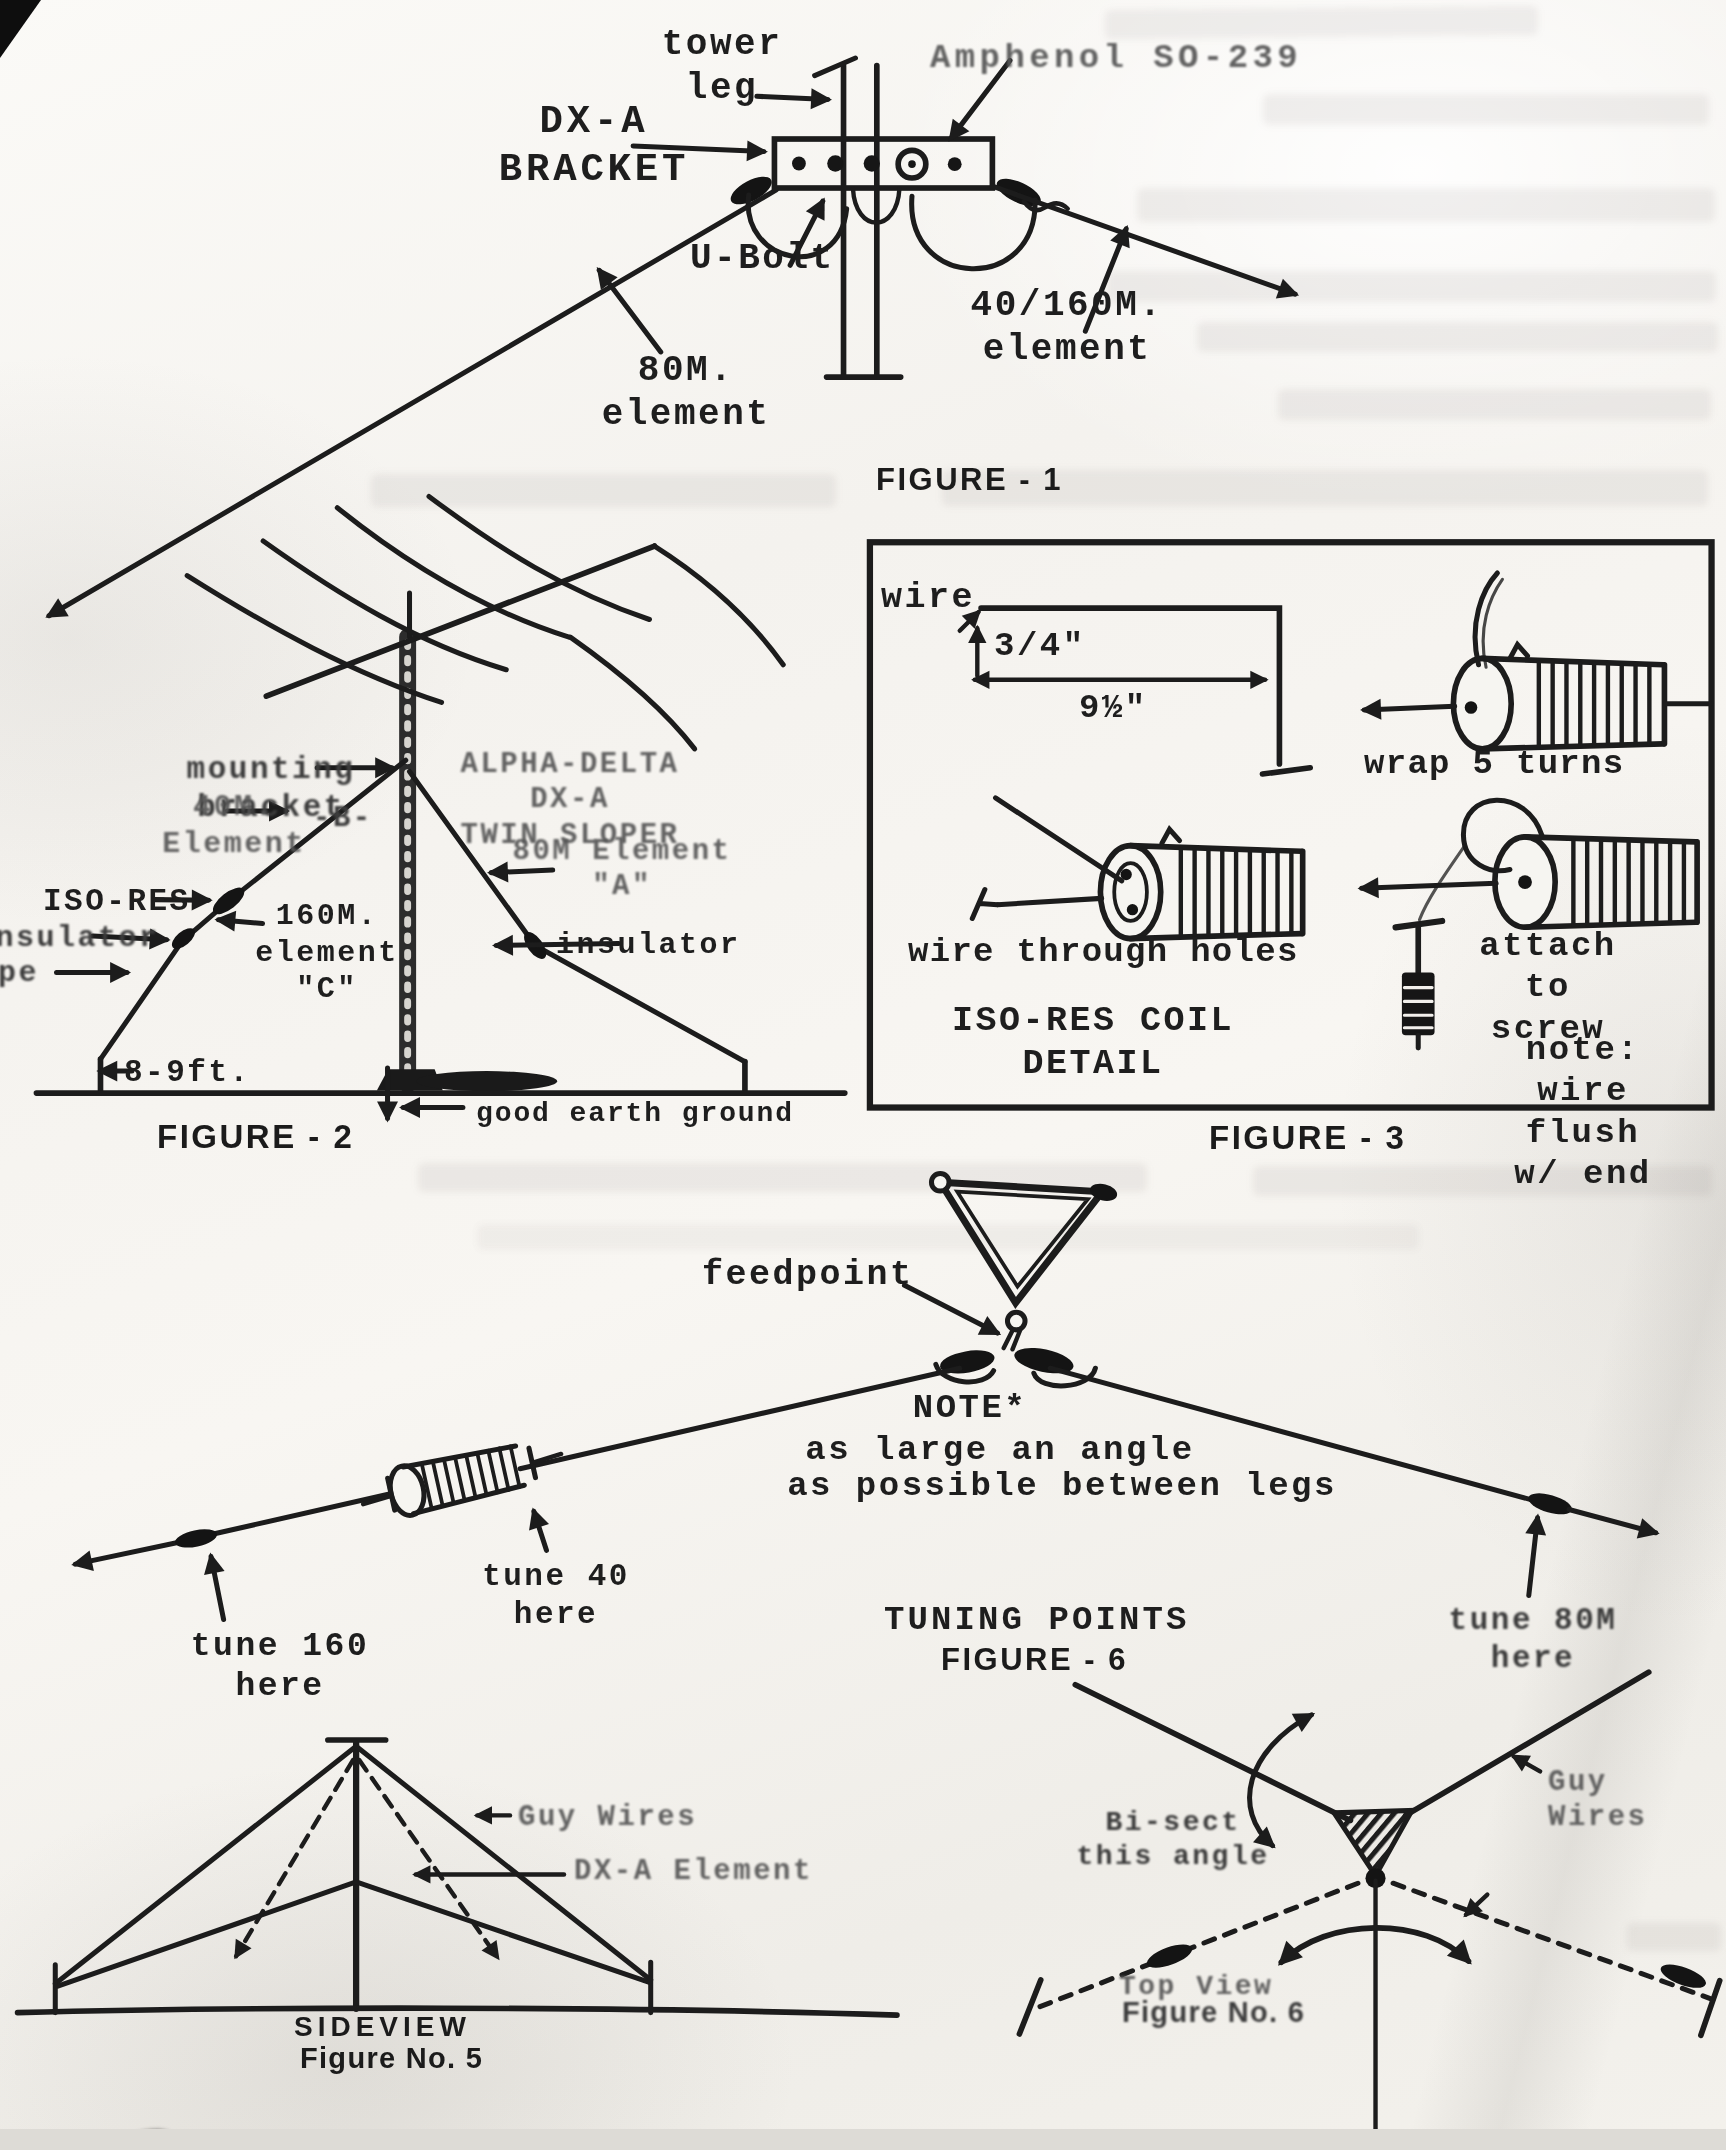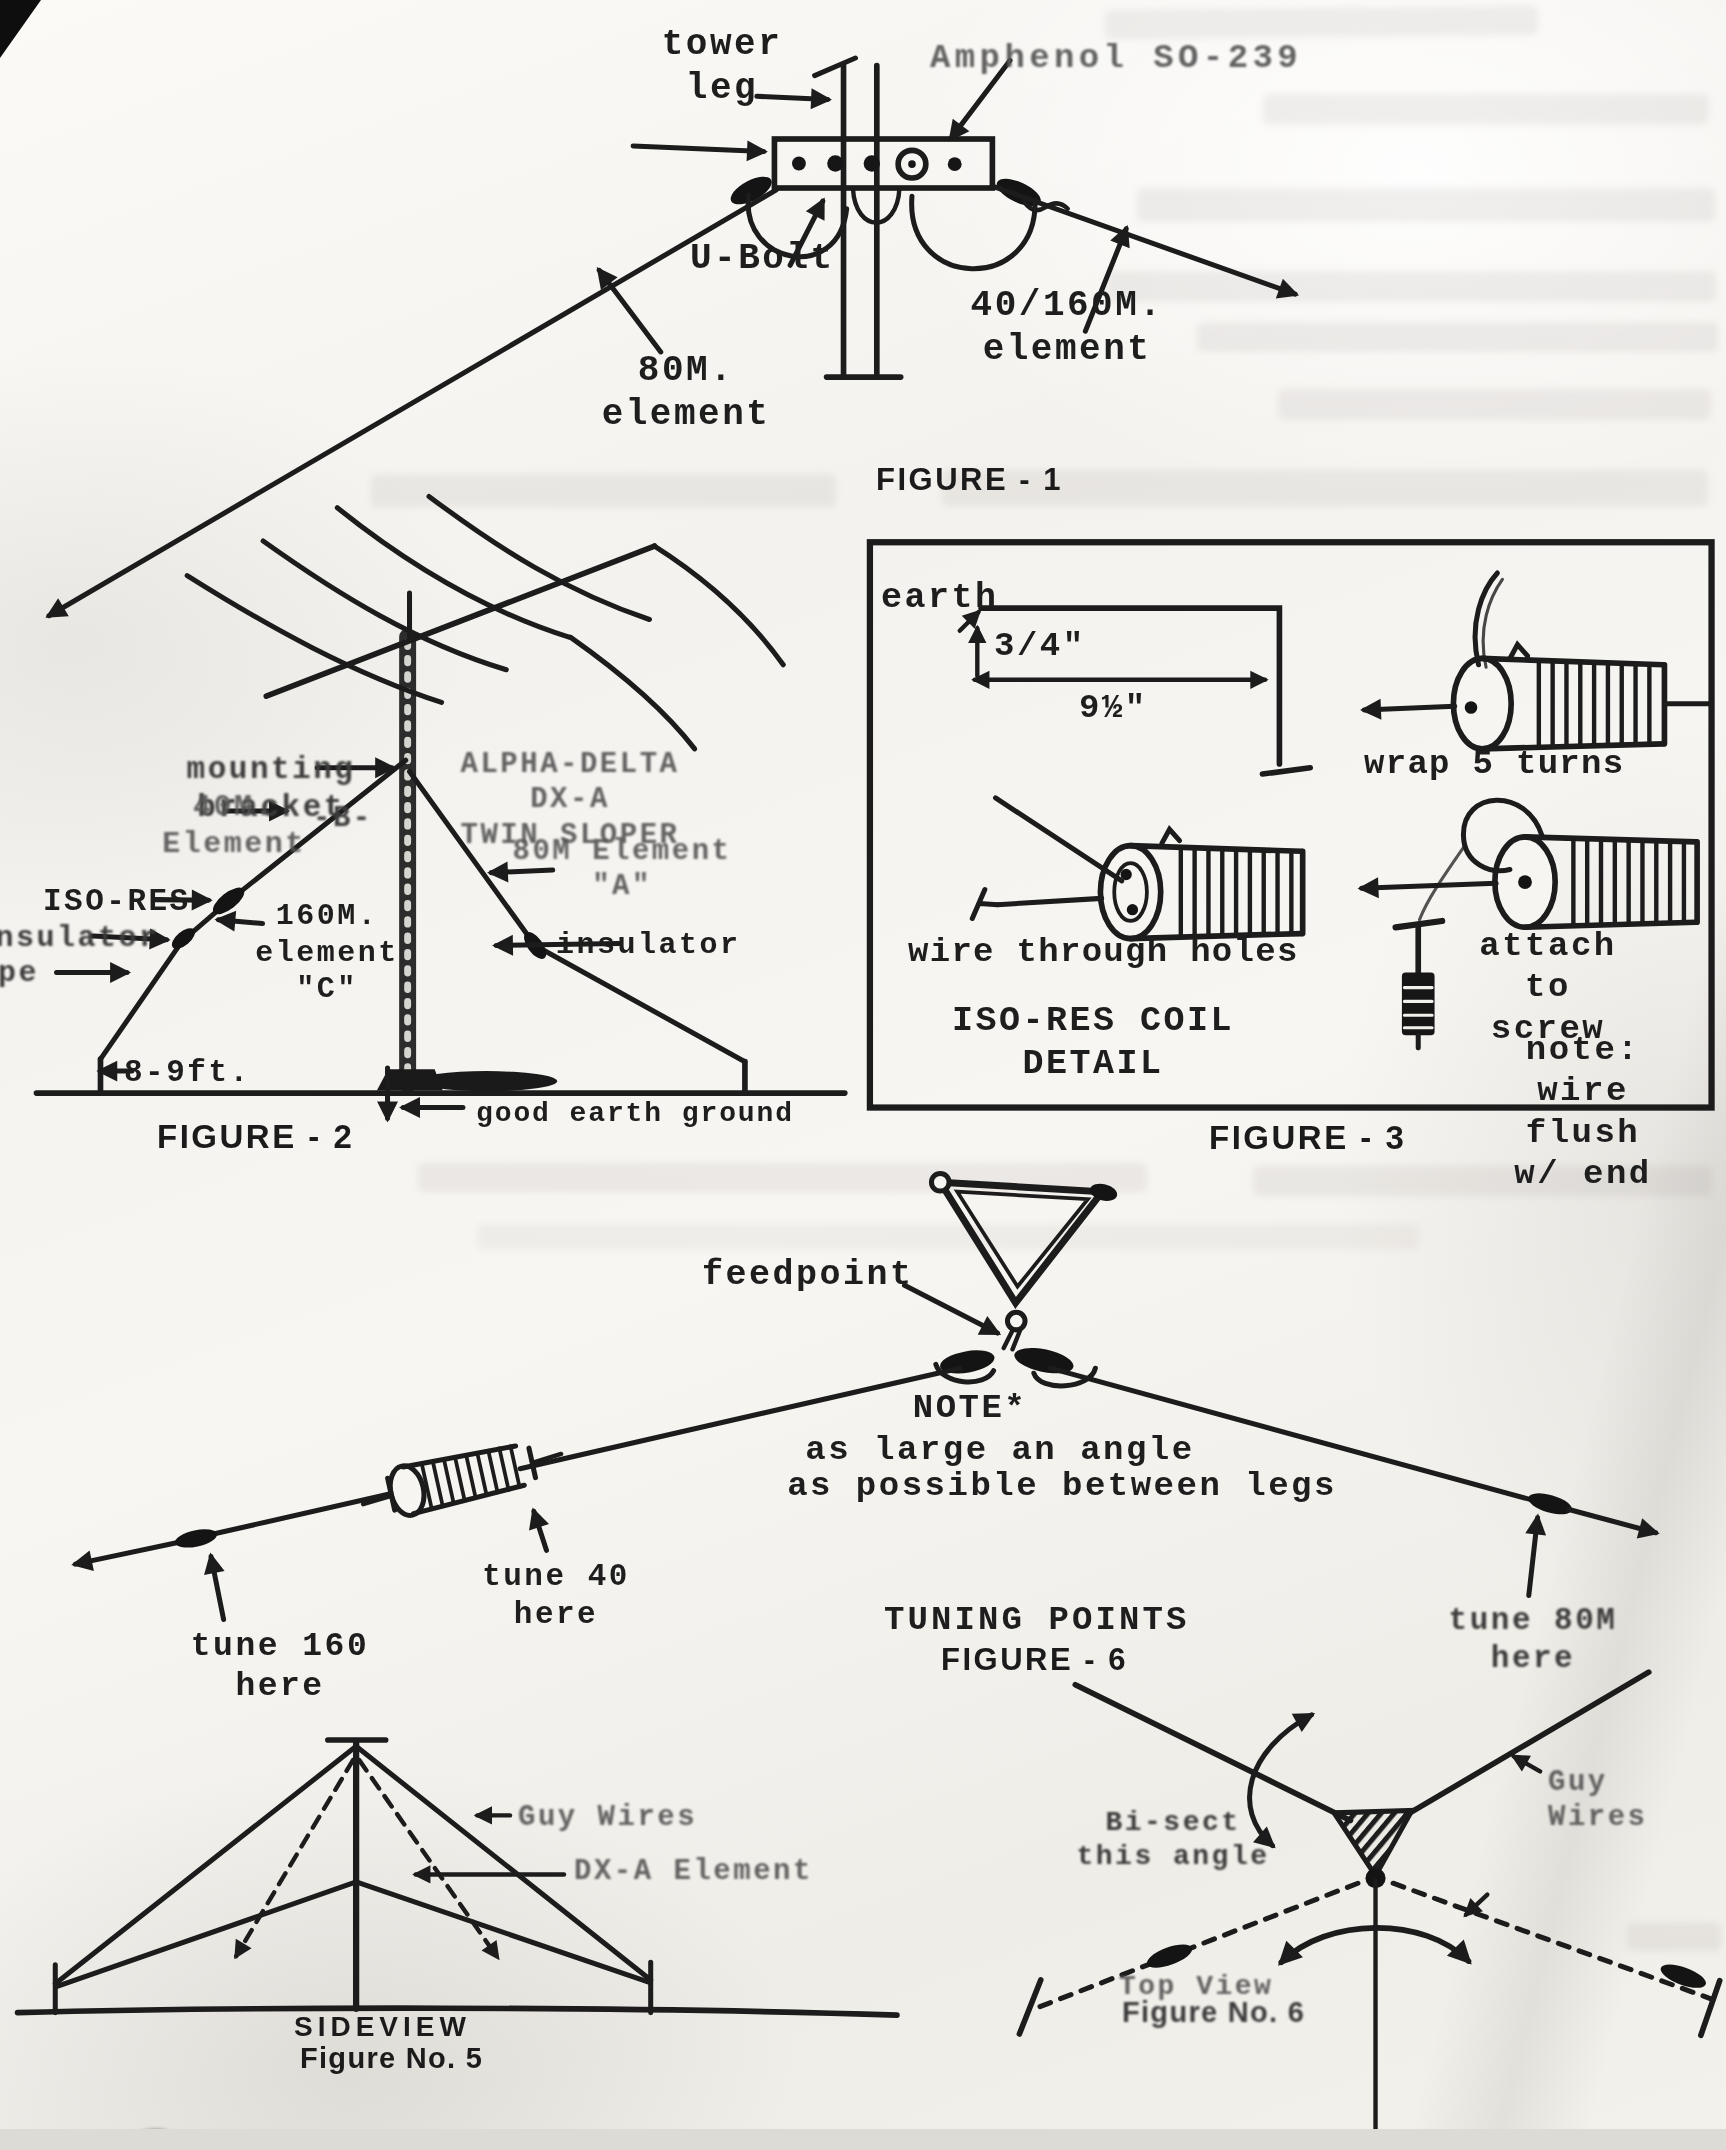--- a/index.html
+++ b/index.html
@@ -226,20 +226,22 @@
       <path d="M2088 2730 C1985 2786 1960 2880 2026 2938" stroke-width="8" marker-start="url(#ah)" marker-end="url(#ah)"></path>
       <path d="M2040 3124 C2112 3052 2268 3050 2338 3122" stroke-width="9" marker-start="url(#ah)" marker-end="url(#ah)"></path>
       <path d="M2368 3016 L2334 3048" stroke-width="7" marker-end="url(#ah)"></path>
       <path d="M2452 2820 L2410 2796" stroke-width="7" marker-end="url(#ah)"></path>
     </g>
   </svg>
 
   <div class="lbl f2" style="left:930px;top:38px;font-size:34px;letter-spacing:4.4px">Amphenol SO-239</div>
   <div class="lbl cx" style="left:722px;top:22.6px;font-size:36px">tower
 leg</div>
+  <div class="lbl cx" style="left:594px;top:99px;font-size:39px;letter-spacing:3.8px">DX-A
+BRACKET</div>
   <div class="lbl" style="left:690px;top:237px;font-size:36px">U-Bolt</div>
   <div class="lbl cx" style="left:686px;top:349px;font-size:36px">80M.
 element</div>
   <div class="lbl cx" style="left:1067px;top:284px;font-size:36px">40/160M.
 element</div>
   <div class="lbl cap" style="left:876px;top:461px;font-size:31px">FIGURE - 1</div>
 
   <div class="lbl cx f1" style="left:271px;top:751px;font-size:31px">mounting
 bracket</div>
   <div class="lbl cx f2" style="left:234px;top:789px;font-size:30px">40M.
@@ -254,21 +256,21 @@
   <div class="lbl" style="left:124px;top:1054px;font-size:31px">8-9ft.</div>
   <div class="lbl cx f2" style="left:570px;top:747px;font-size:29px">ALPHA-DELTA
 DX-A
 TWIN SLOPER</div>
   <div class="lbl cx f2" style="left:622px;top:834px;font-size:29px">80M Element
 "A"</div>
   <div class="lbl" style="left:556px;top:927px;font-size:30px">insulator</div>
   <div class="lbl" style="left:476px;top:1097px;font-size:28px;letter-spacing:1.9px">good earth ground</div>
   <div class="lbl cap" style="left:157px;top:1117px;font-size:33px">FIGURE - 2</div>
 
-  <div class="lbl" style="left:881px;top:577px;font-size:35px">earth</div>
+  <div class="lbl" style="left:881px;top:577px;font-size:35px">wire</div>
   <div class="lbl" style="left:994px;top:626px;font-size:34px">3/4"</div>
   <div class="lbl" style="left:1079px;top:688px;font-size:34px">9½"</div>
   <div class="lbl" style="left:1364px;top:744px;font-size:34px;letter-spacing:1.3px">wrap 5 turns</div>
   <div class="lbl" style="left:908px;top:932px;font-size:34px;letter-spacing:1.3px">wire through holes</div>
   <div class="lbl cx" style="left:1548px;top:926px;font-size:34px">attach to
 screw</div>
   <div class="lbl cx" style="left:1093px;top:1000px;font-size:35px">ISO-RES COIL
 DETAIL</div>
   <div class="lbl cx" style="left:1583px;top:1030px;font-size:34px">note: wire
 flush w/ end</div>

